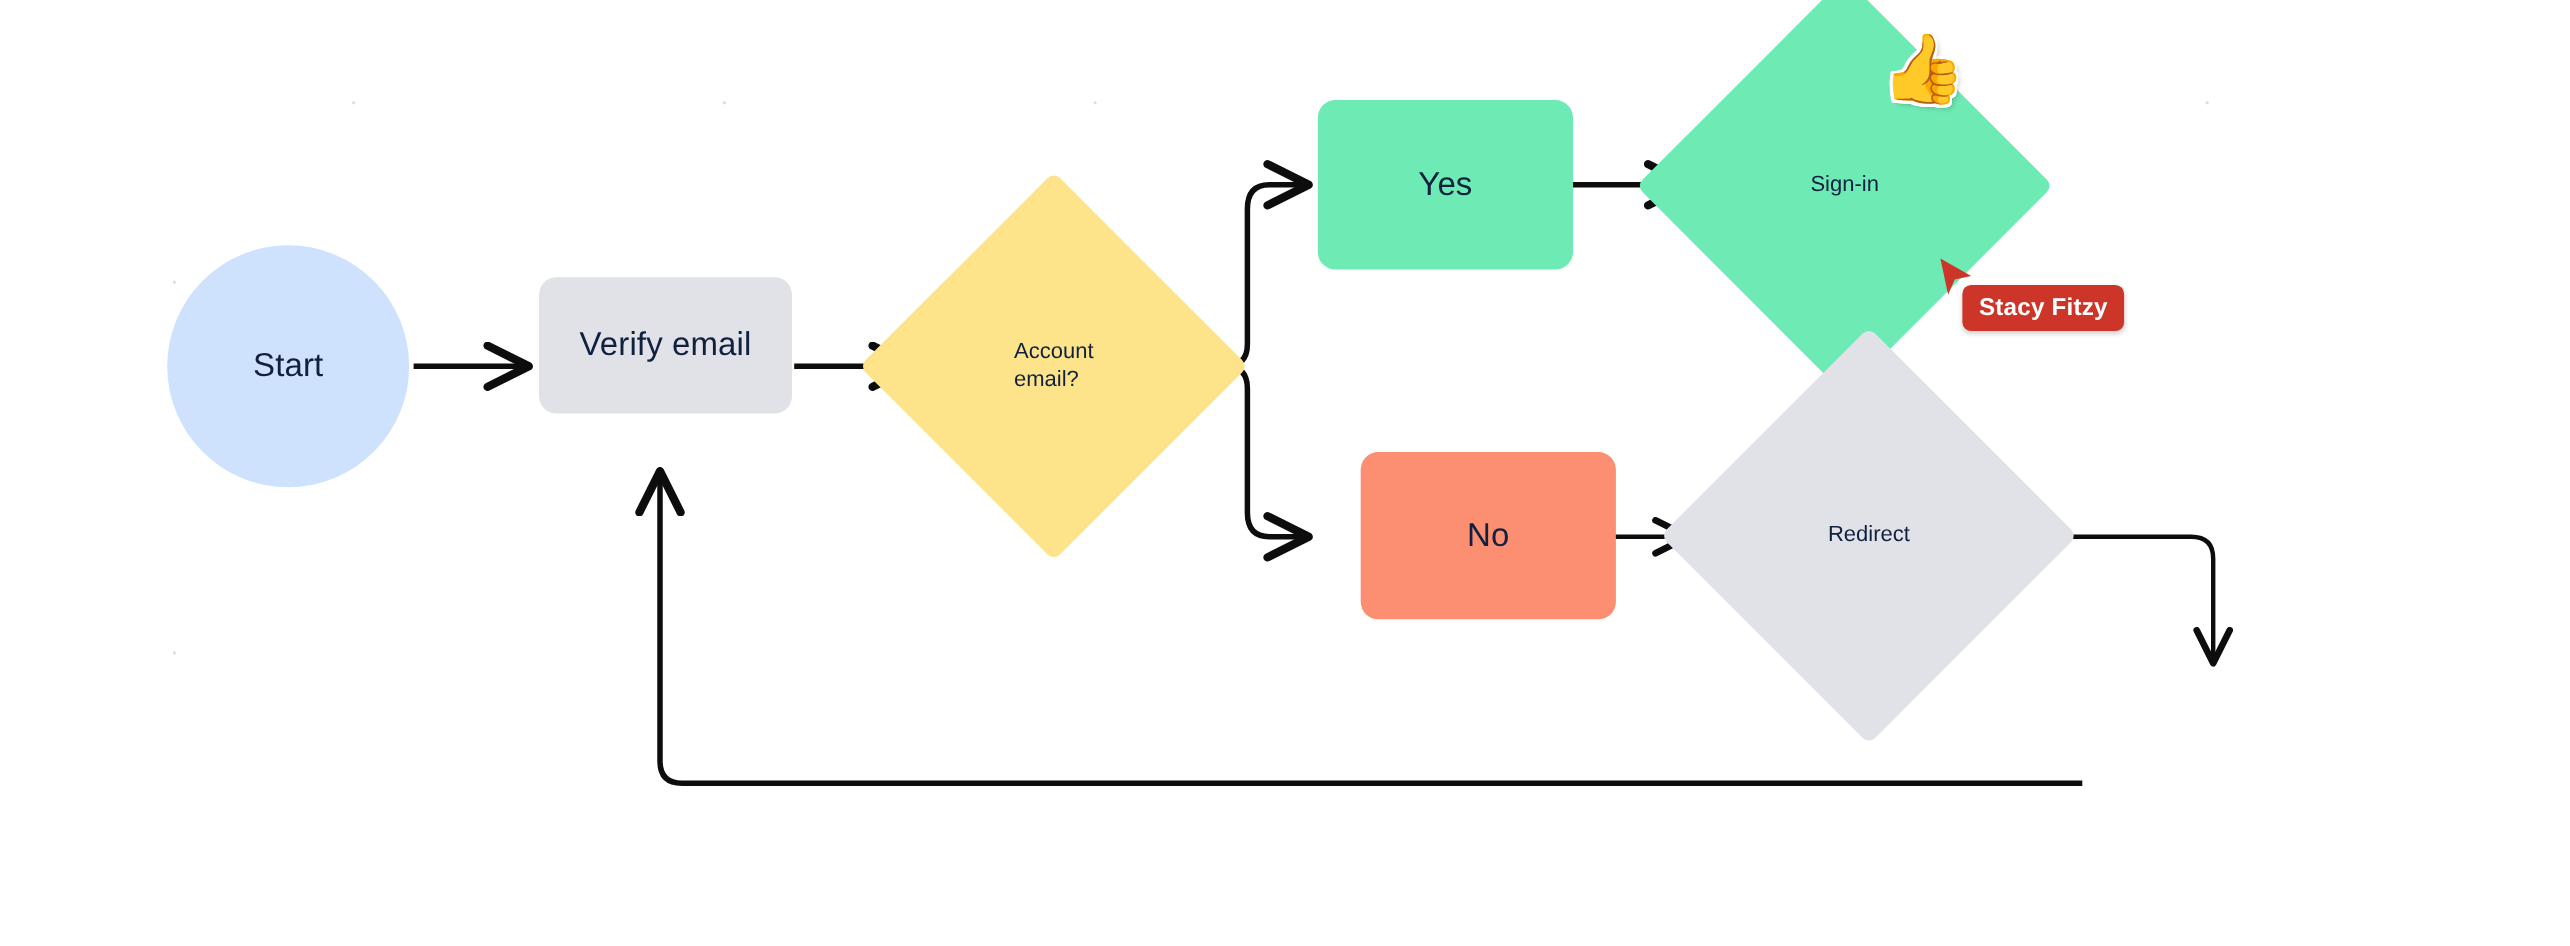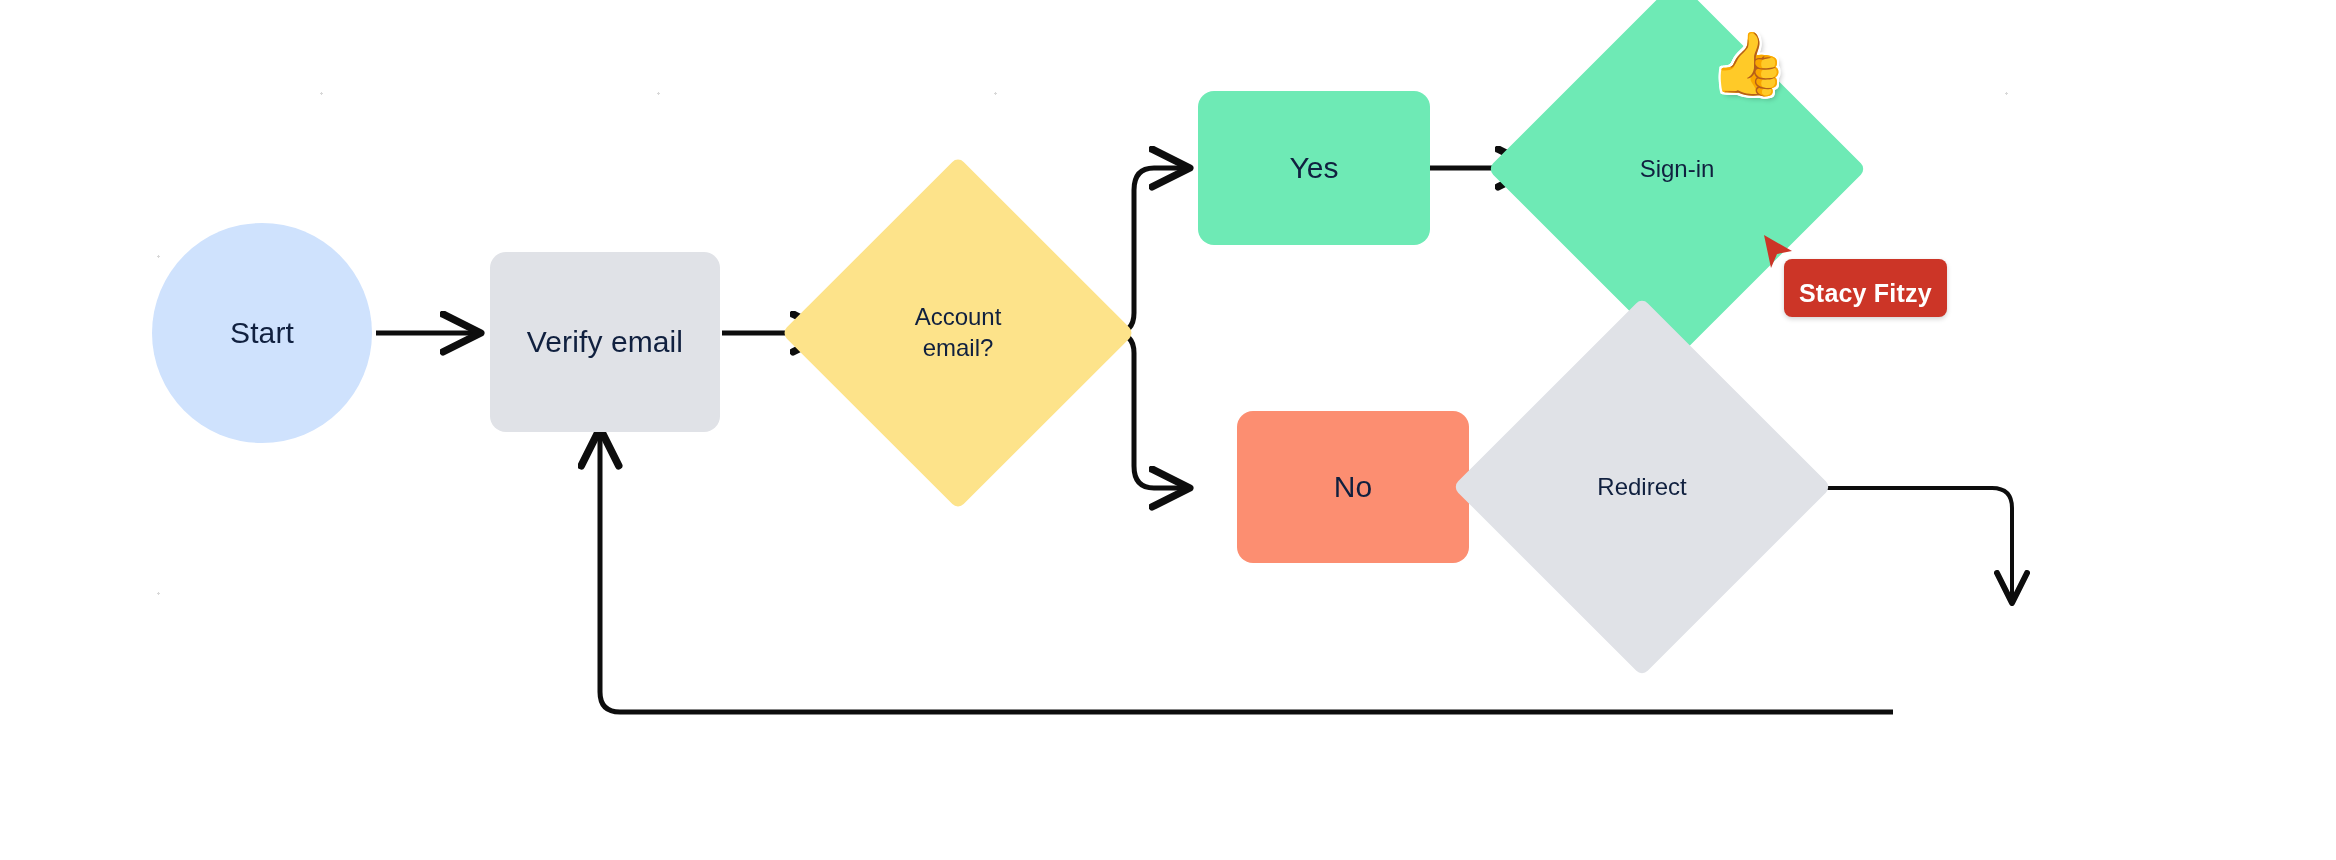--- a/index.html
+++ b/index.html
@@ -56,23 +56,23 @@
     left: 0; top: 0;
     width: 100%;
     height: 100%;
     transform: rotate(45deg);
     border-radius: 8px;
   }
   .diamond-label {
     position: relative;
     z-index: 2;
     color: #10203f;
-    font-size: 24px;
+    font-size: 20px;
     line-height: 1.28;
-    text-align: center;
+    text-align: left;
     white-space: pre-line;
   }
   .emoji-sticker {
     position: absolute;
     z-index: 6;
     font-size: 62px;
     line-height: 1;
     text-shadow:
        2px 0 0 #ffffff, -2px 0 0 #ffffff, 0 2px 0 #ffffff, 0 -2px 0 #ffffff,
        2px 2px 0 #ffffff, -2px 2px 0 #ffffff, 2px -2px 0 #ffffff, -2px -2px 0 #ffffff,
@@ -89,23 +89,23 @@
     top: 0;
     width: 34px;
     height: 38px;
   }
   .cursor-label {
     position: absolute;
     left: 22px;
     top: 26px;
     background: #cc3527;
     color: #ffffff;
-    font-size: 25px;
+    font-size: 22px;
     font-weight: bold;
-    padding: 20px 15px 9px 15px;
+    padding: 7px 15px 9px 15px;
     border-radius: 8px;
     white-space: nowrap;
     box-shadow: 0 2px 5px rgba(0,0,0,0.18);
     letter-spacing: 0.2px;
   }
 </style>
 </head>
 <body>
 
 <div id="canvas">
@@ -134,21 +134,21 @@
       <path d="M 1806 488 L 1992 488 Q 2012 488 2012 508 L 2012 600" stroke-width="4" marker-end="url(#arrowhead)"></path>
 
       <path d="M 1893 712 L 620 712 Q 600 712 600 692 L 600 432" marker-end="url(#arrowhead)"></path>
     </g>
   </svg>
 
   <div class="node node-circle" style="left:152px; top:223px; width:220px; height:220px; background:#cfe2fd;">
     <span>Start</span>
   </div>
 
-  <div class="node node-rect" style="left:490px; top:252px; width:230px; height:180px; background:#e0e2e7;">
+  <div class="node node-rect" style="left:490px; top:252px; width:230px; height:124px; background:#e0e2e7;">
     <span>Verify email</span>
   </div>
 
   <div class="diamond-wrap" style="left:833px; top:208px; width:250px; height:250px;">
     <div class="diamond-shape" style="background:#fde38a;"></div>
     <div class="diamond-label">Account
 email?</div>
   </div>
 
   <div class="node node-rect" style="left:1198px; top:91px; width:232px; height:154px; background:#6eeab5;justify-content:center;">
@@ -159,21 +159,21 @@
     <div class="diamond-shape" style="background:#6eeab5;"></div>
     <div class="diamond-label">Sign-in</div>
   </div>
 
   <div class="emoji-sticker" style="left:1710px; top:33px;">👍</div>
 
   <div class="node node-rect" style="left:1198px; top:411px; width:232px; height:152px; background:#fc8e71;margin-left:39px;">
     <span>No</span>
   </div>
 
-  <div class="diamond-wrap" style="left:1508px; top:353px; width:268px; height:268px;">
+  <div class="diamond-wrap" style="left:1565px; top:353px; width:268px; height:268px;">
     <div class="diamond-shape" style="background:#e0e2e7;"></div>
     <div class="diamond-label">Redirect</div>
   </div>
 
 
   <div class="cursor-group" style="left:1762px; top:233px;">
     <svg class="cursor-arrow" viewBox="0 0 34 38" xmlns="http://www.w3.org/2000/svg">
       <path d="M 2 2 L 30 18 L 15 21 L 9 35 Z" fill="#cc3527"></path>
     </svg>
     <div class="cursor-label">Stacy Fitzy</div>

